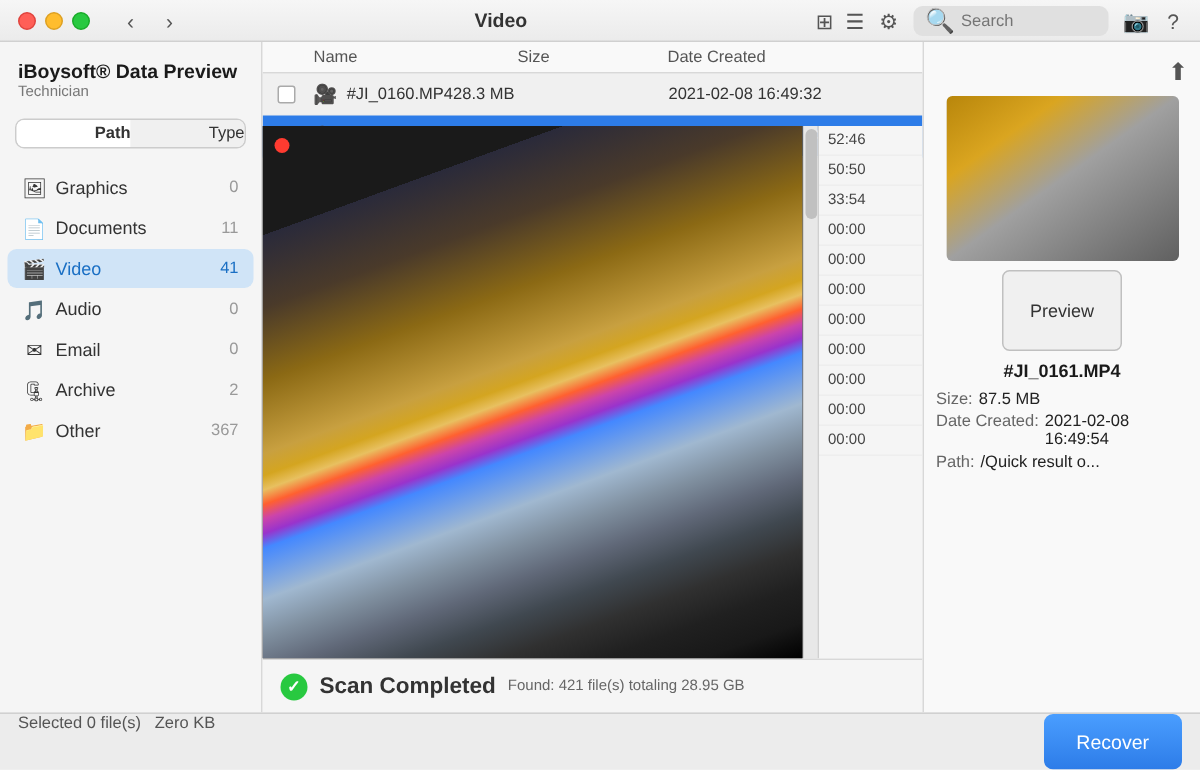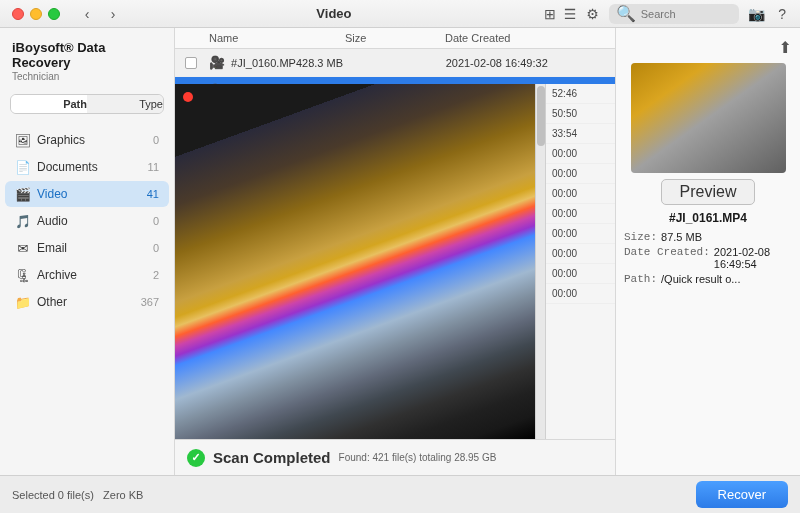--- a/index.html
+++ b/index.html
@@ -284,22 +284,22 @@
     .laptop-sim {
       position: absolute;
       inset: 0;
       background:
         linear-gradient(to bottom right, #b8860b 0%, #daa520 25%, #a0a0a0 50%, #808080 75%, #606060 100%);
     }
     .preview-btn {
       background: #f0f0f0;
       border: 1px solid #c0c0c0;
       border-radius: 5px;
-      padding: 3px 18px;
-      font-size: 16px;
+      padding: 19px 18px;
+      font-size: 12px;
       cursor: pointer;
       color: #333;
     }
     .preview-filename {
       font-size: 12px;
       font-weight: 600;
       color: #1a1a1a;
       text-align: center;
     }
     .preview-meta {
@@ -307,21 +307,21 @@
       font-size: 11px;
       color: #444;
       display: flex;
       flex-direction: column;
       gap: 3px;
     }
     .preview-meta-row {
       display: flex;
       gap: 4px;
     }
-    .preview-meta-label { color: #666; white-space: nowrap; font-family: Liberation Mono, monospace; }
+    .preview-meta-label { color: #666; white-space: nowrap; }
     .preview-meta-value { color: #222; }
 
     
     .video-preview-area {
       position: absolute;
       top: 0;
       left: 0;
       right: 0;
       bottom: 0;
       z-index: 10;
@@ -432,21 +432,20 @@
     }
     .scan-text { font-size: 15px; font-weight: 700; color: #333; }
     .scan-sub { font-size: 10px; color: #666; }
 
     
     .footer {
       height: 38px;
       background: #ececec;
       border-top: 1px solid #d0d0d0;
       display: flex;
-      align-items: center;
       justify-content: space-between;
       padding: 0 12px;
     }
     .footer-selected { font-size: 11px; color: #555; }
     .recover-btn {
       background: linear-gradient(to bottom, #4a9eff, #2d7ce8);
       color: white;
       border: none;
       border-radius: 6px;
       padding: 6px 22px;
@@ -479,21 +478,21 @@
     </div>
     <button class="titlebar-icon-btn">📷</button>
     <button class="titlebar-icon-btn">?</button>
   </div>
 </div>
 
 <div class="main-container">
 
   <div class="sidebar">
     <div class="sidebar-header">
-      <div class="app-title">iBoysoft® Data Recovery</div>
+      <div class="app-title">iBoysoft® Data Preview</div>
       <div class="app-subtitle">Technician</div>
     </div>
     <div class="sidebar-tabs">
       <button class="sidebar-tab active">Path</button>
       <button class="sidebar-tab">Type</button>
     </div>
     <div class="sidebar-nav">
       <div class="nav-item">
         <span class="nav-icon">🖼</span>
         <span class="nav-label">Graphics</span>

